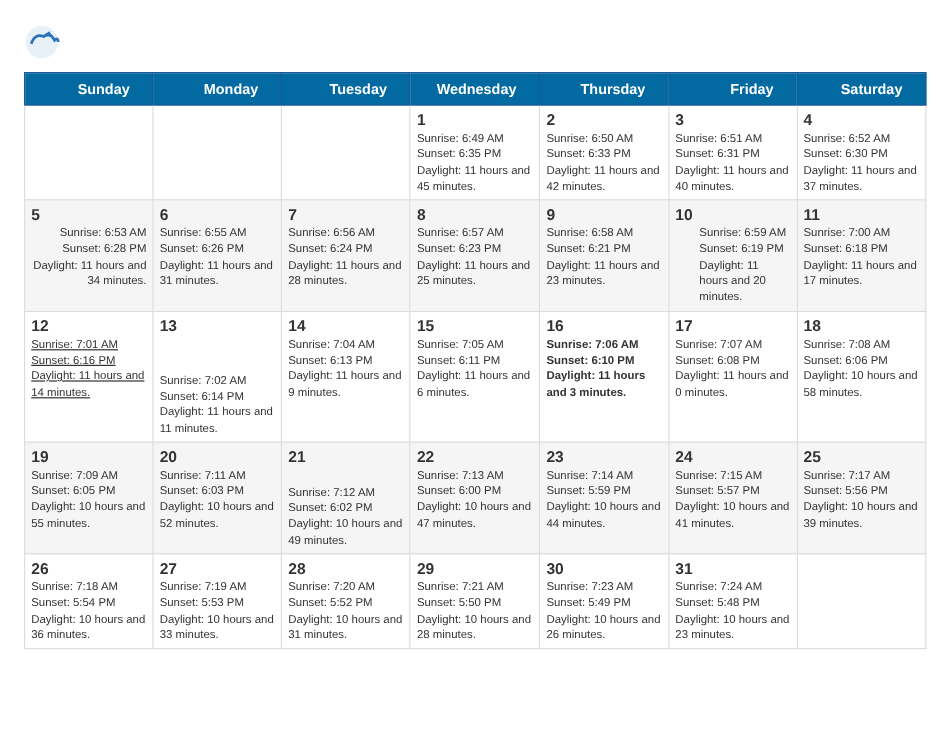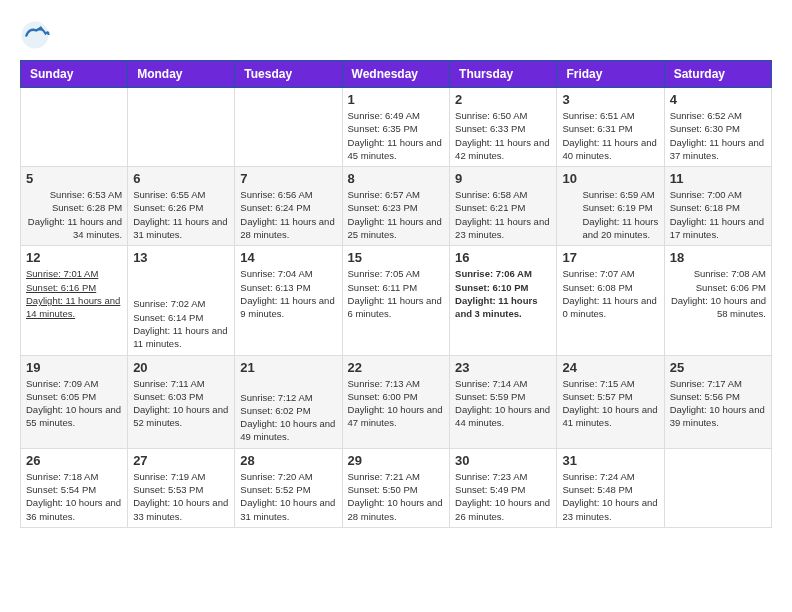--- a/index.html
+++ b/index.html
@@ -45,26 +45,26 @@
     .location {
       font-size: 14px;
       color: #555;
     }
     .calendar {
       width: 100%;
       border-collapse: collapse;
       border: 1px solid #ccc;
     }
     .calendar th {
-      background: #6d28d9;
+      background: #0369a1;
       color: #fff;
       font-size: 12px;
       font-weight: bold;
-      padding: 6px 9px;
-      text-align: left;
+      padding: 6px 19px;
+      text-align: right;
       border: 1px solid #1a5a9a;
     }
     .calendar td {
       vertical-align: top;
       width: 108px;
       min-height: 90px;
       border: 1px solid #ddd;
       padding: 4px 5px;
       font-size: 9.5px;
       color: #333;
@@ -224,21 +224,21 @@
 Daylight: 11 hours and 3 minutes.</div>
         </td>
         <td>
           <span class="day-num">17</span>
           <div class="cell-content" style="white-space: pre-line;">Sunrise: 7:07 AM
 Sunset: 6:08 PM
 Daylight: 11 hours and 0 minutes.</div>
         </td>
         <td>
           <span class="day-num">18</span>
-          <div class="cell-content" style="white-space: pre-line; text-align: right;">Sunrise: 7:08 AM
+          <div class="cell-content" style="white-space: pre-line;">Sunrise: 7:08 AM
 Sunset: 6:06 PM
 Daylight: 10 hours and 58 minutes.</div>
         </td>
       </tr>
       <tr>
         <td>
           <span class="day-num">19</span>
           <div class="cell-content" style="white-space: pre-line;">Sunrise: 7:09 AM
 Sunset: 6:05 PM
 Daylight: 10 hours and 55 minutes.</div>

